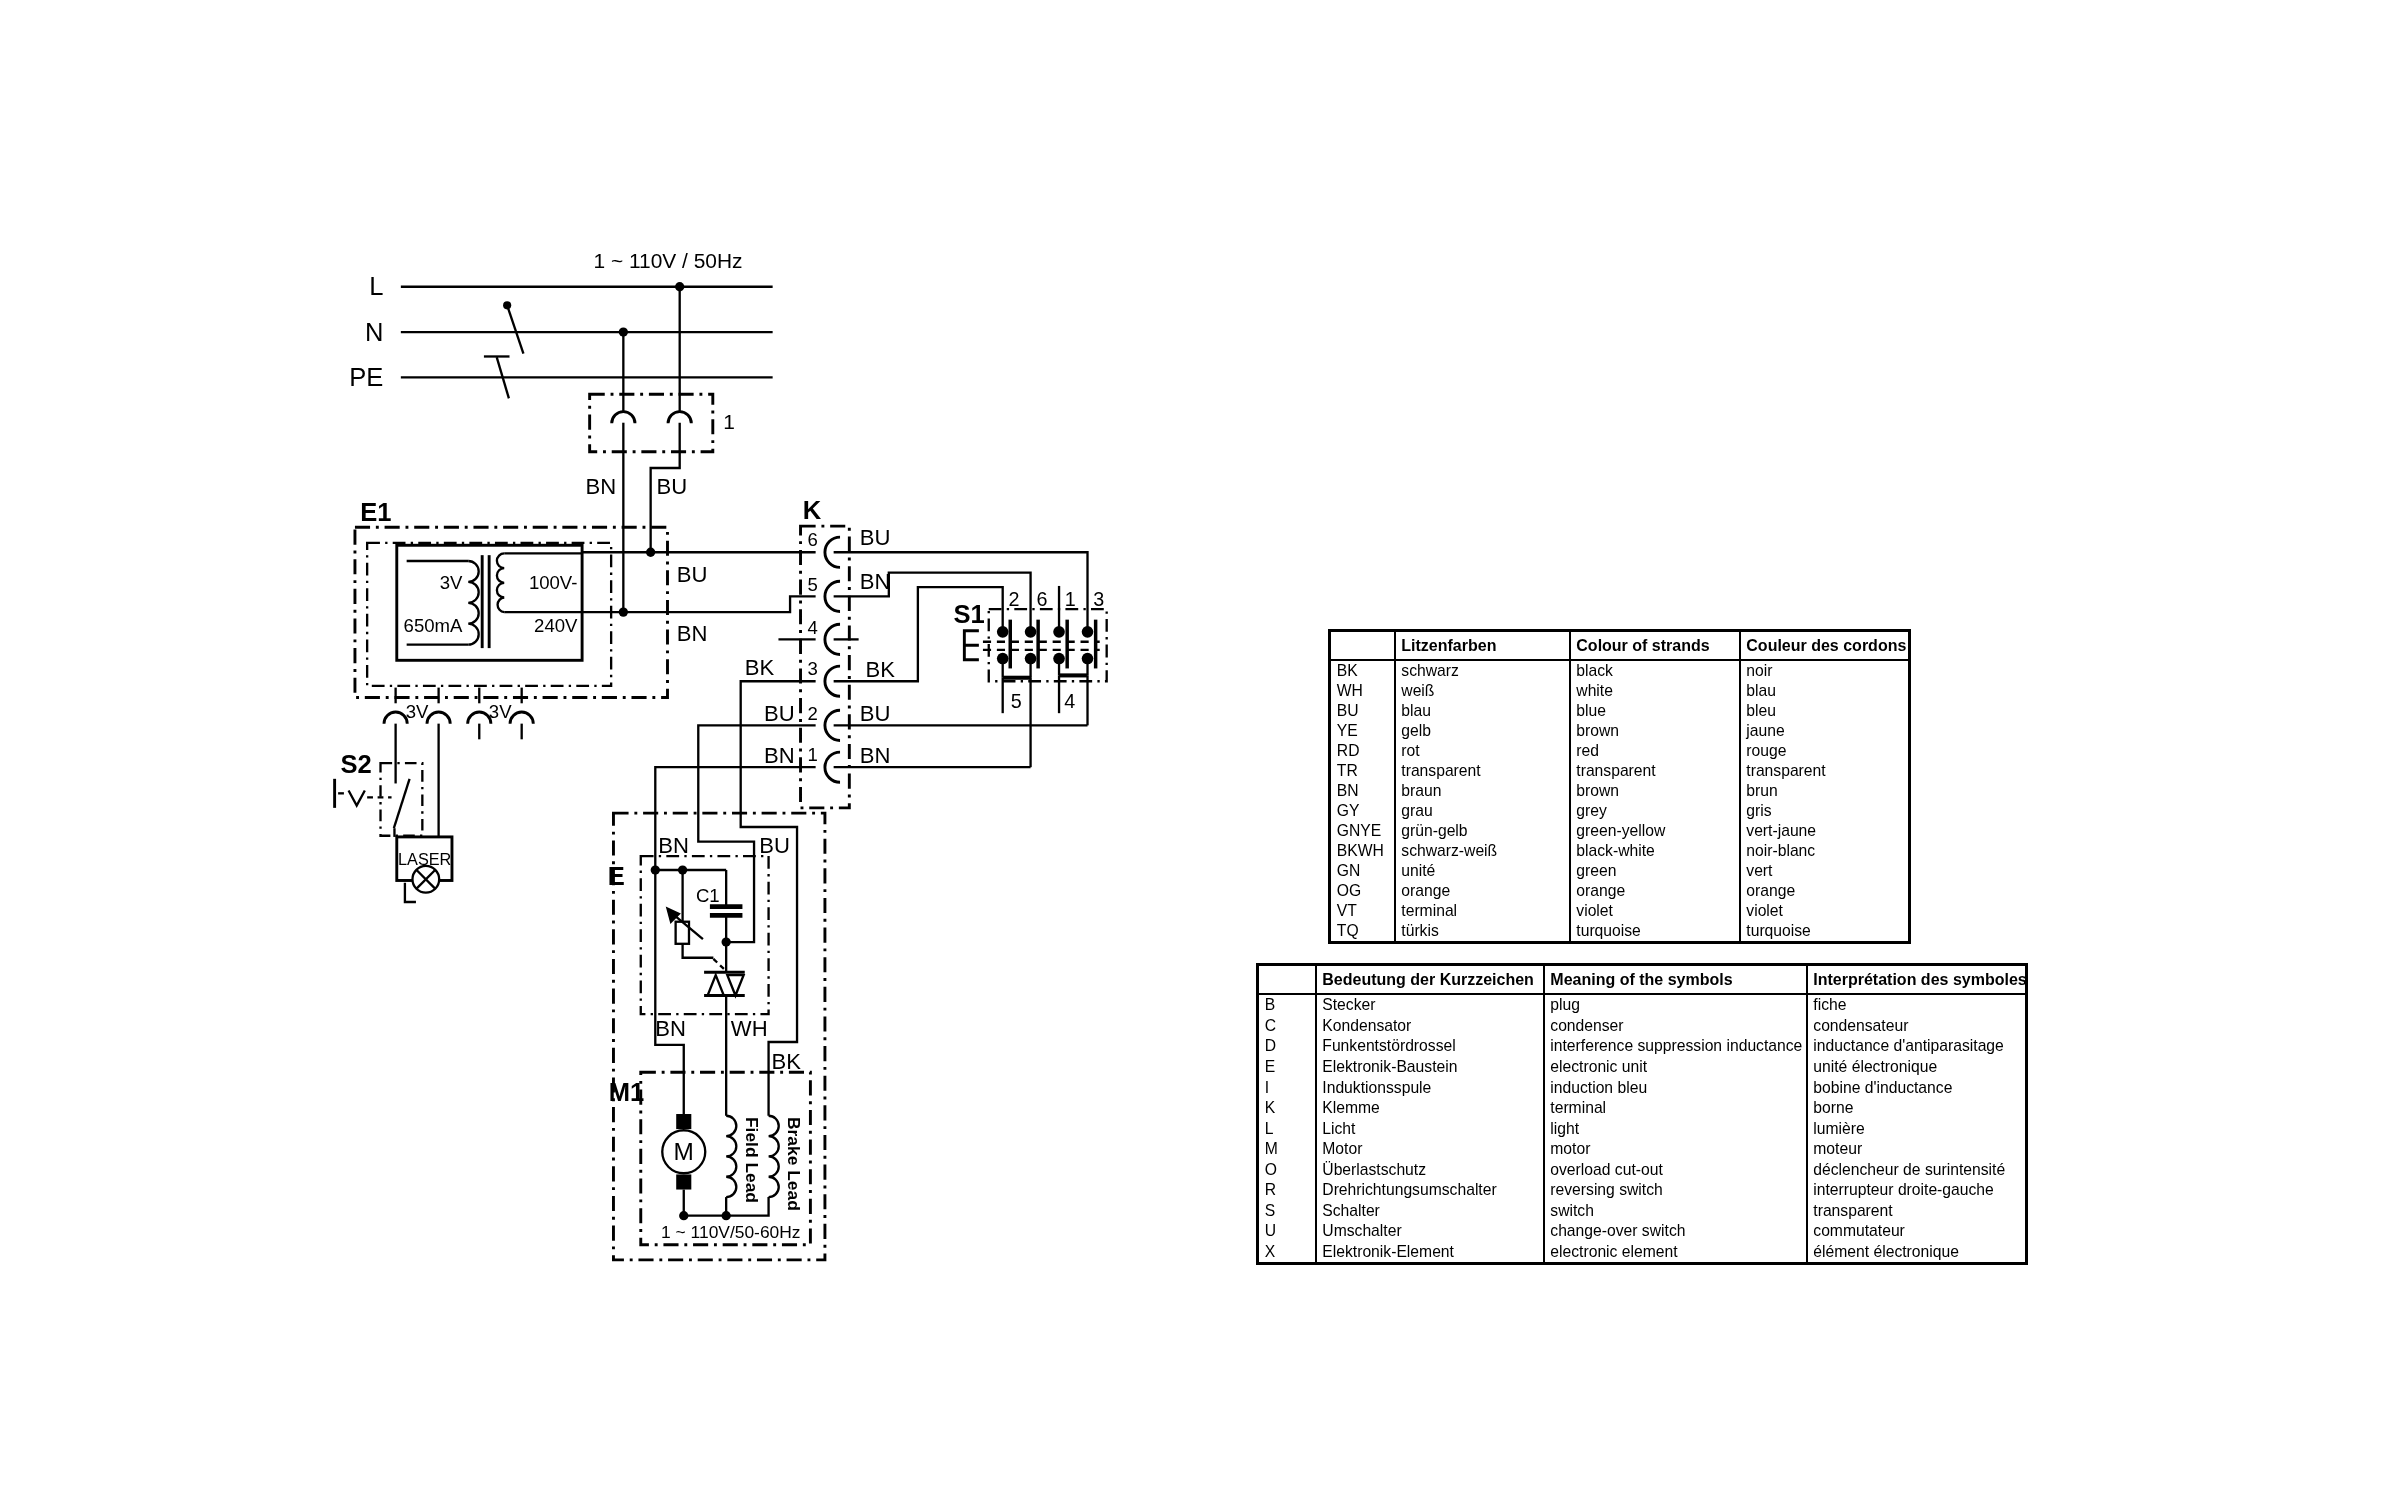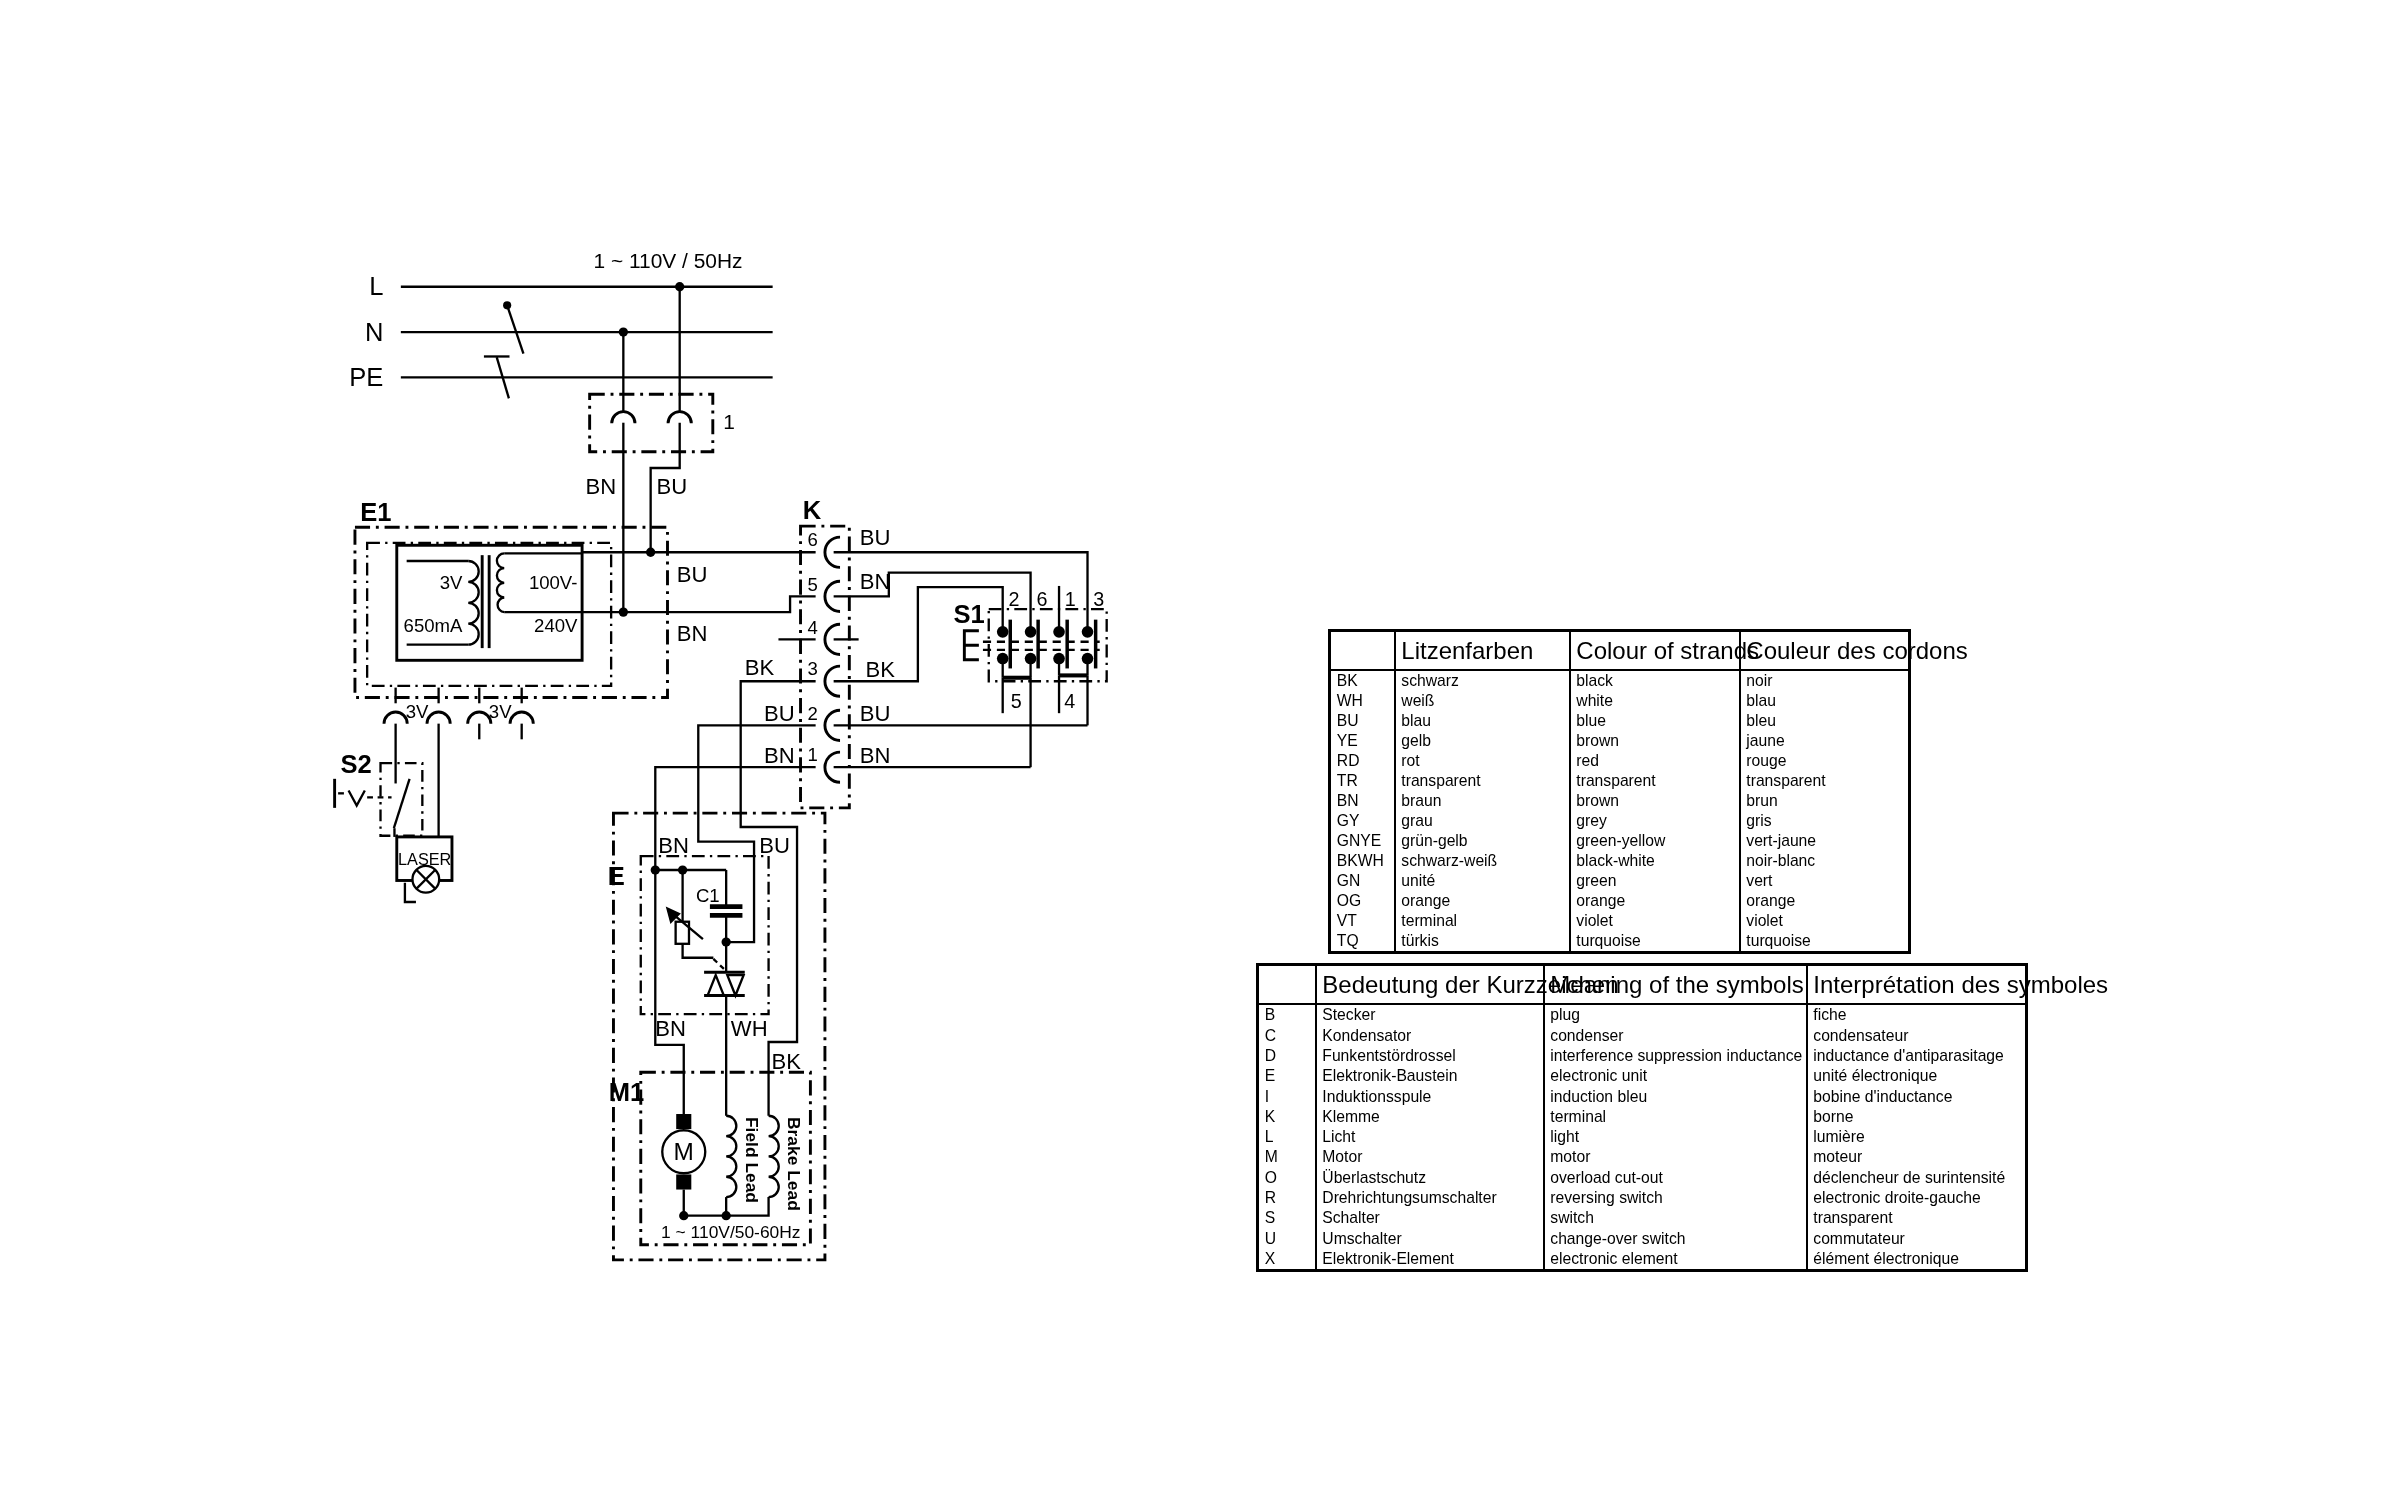--- a/index.html
+++ b/index.html
@@ -4,21 +4,21 @@
 <style>
   html,body{margin:0;padding:0;background:#fff;}
   body{width:2401px;height:1510px;position:relative;font-family:"Liberation Sans",sans-serif;overflow:hidden;}
   svg{position:absolute;left:0;top:0;}
   svg text{fill:#000;font-family:"Liberation Sans",sans-serif;}
   .lbl{font-size:38px;}
   .comp{font-size:44px;font-weight:bold;}
   .num{font-size:32px;}
   .tx{font-size:32px;}
   .dtable{position:absolute;border:3.5px solid #000;border-collapse:collapse;table-layout:fixed;background:#fff;}
-  .dtable th{border-bottom:2.3px solid #000;font-size:24px;font-weight:normal;text-align:left;padding:4.6px 5.8px;white-space:nowrap;margin-top:31px;}
+  .dtable th{border-bottom:2.3px solid #000;font-size:16px;font-weight:bold;text-align:left;padding:4.6px 5.8px;white-space:nowrap;margin-top:31px;}
   .dtable td{font-size:15.7px;padding:0 5.8px;white-space:nowrap;}
   .dtable th:not(:first-child),.dtable td:not(:first-child){border-left:2.3px solid #000;}
   #color-table{left:1328px;top:629px;width:581px;height:314px;}
   #symbol-table{left:1256px;top:963px;width:768px;height:302px;}
   #color-table td{height:20px;}
   #symbol-table td{height:20.3px;}
 </style>
 </head>
 <body>
 
@@ -425,21 +425,21 @@
       <tr>
         <td>O</td>
         <td>Überlastschutz</td>
         <td>overload cut-out</td>
         <td>déclencheur de surintensité</td>
       </tr>
       <tr>
         <td>R</td>
         <td>Drehrichtungsumschalter</td>
         <td>reversing switch</td>
-        <td>electronic droite-gauche</td>
+        <td>interrupteur droite-gauche</td>
       </tr>
       <tr>
         <td>S</td>
         <td>Schalter</td>
         <td>switch</td>
         <td>transparent</td>
       </tr>
       <tr>
         <td>U</td>
         <td>Umschalter</td>

